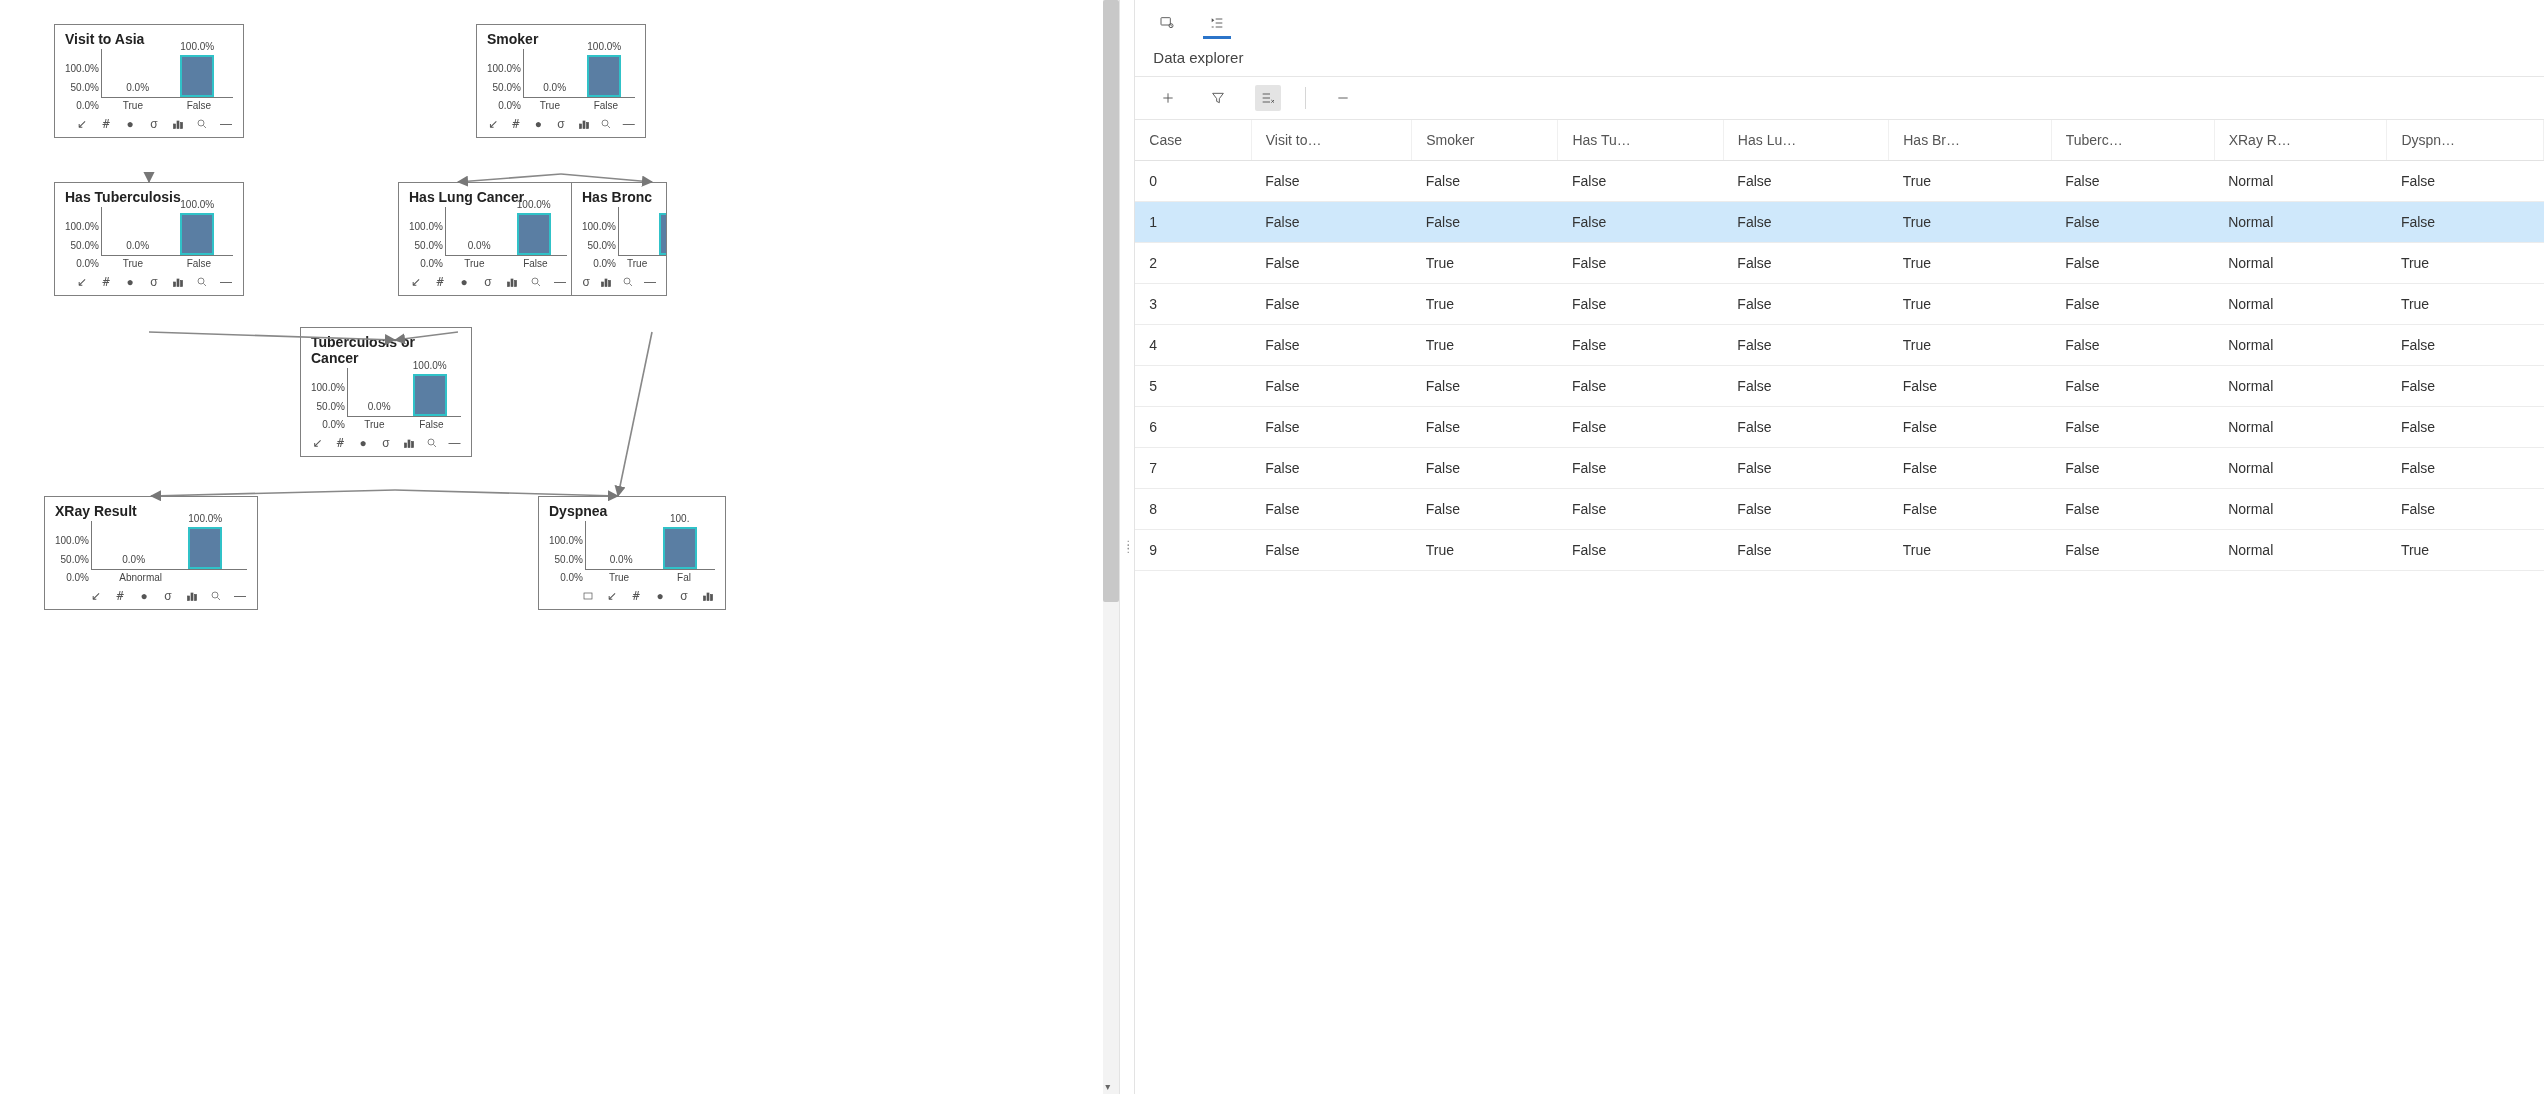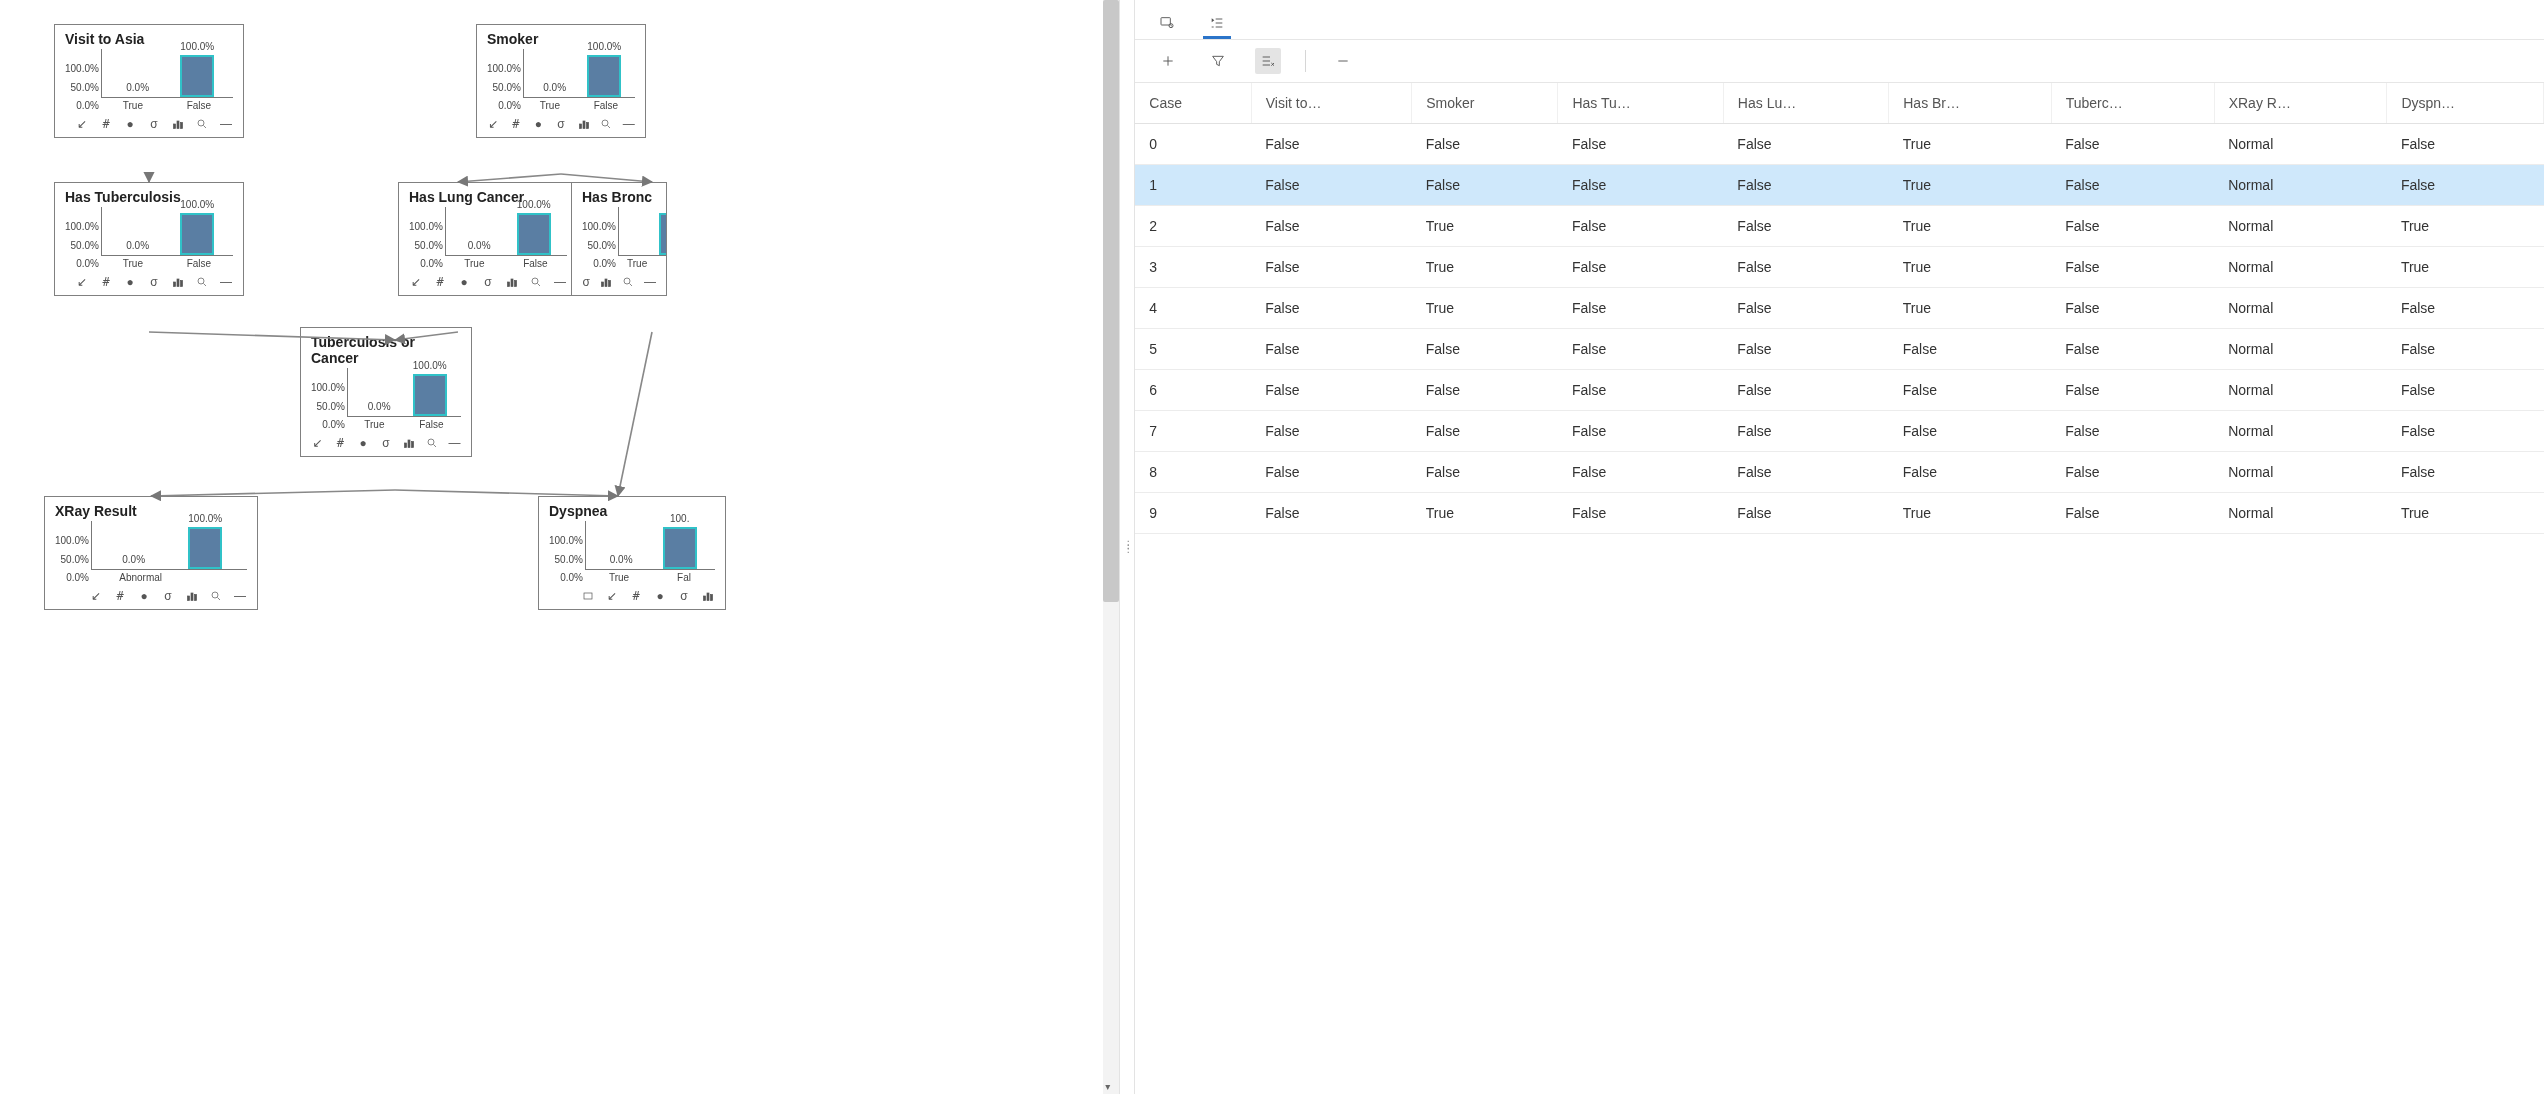--- a/index.html
+++ b/index.html
@@ -550,20 +550,21 @@
       <svg class="ic" viewBox="0 0 24 24">
         <path d="M4 5l4 3-4 3z" fill="#555" stroke="none"></path>
         <line x1="10" y1="6" x2="20" y2="6"></line>
           <line x1="10" y1="12" x2="20" y2="12"></line>
           <line x1="10" y1="18" x2="20" y2="18"></line>
         <line x1="4" y1="18" x2="7" y2="18"></line>
       </svg>
     </div>
   </div>
 
+  <div class="panel-title">Data explorer</div>
 
   <div class="cmds">
     <div class="cmd">
       <svg class="ic" viewBox="0 0 24 24">
           <line x1="12" y1="5" x2="12" y2="19"></line>
           <line x1="5" y1="12" x2="19" y2="12"></line>
         </svg>
     </div>
     <div class="cmd">
       <svg class="ic" viewBox="0 0 24 24">

